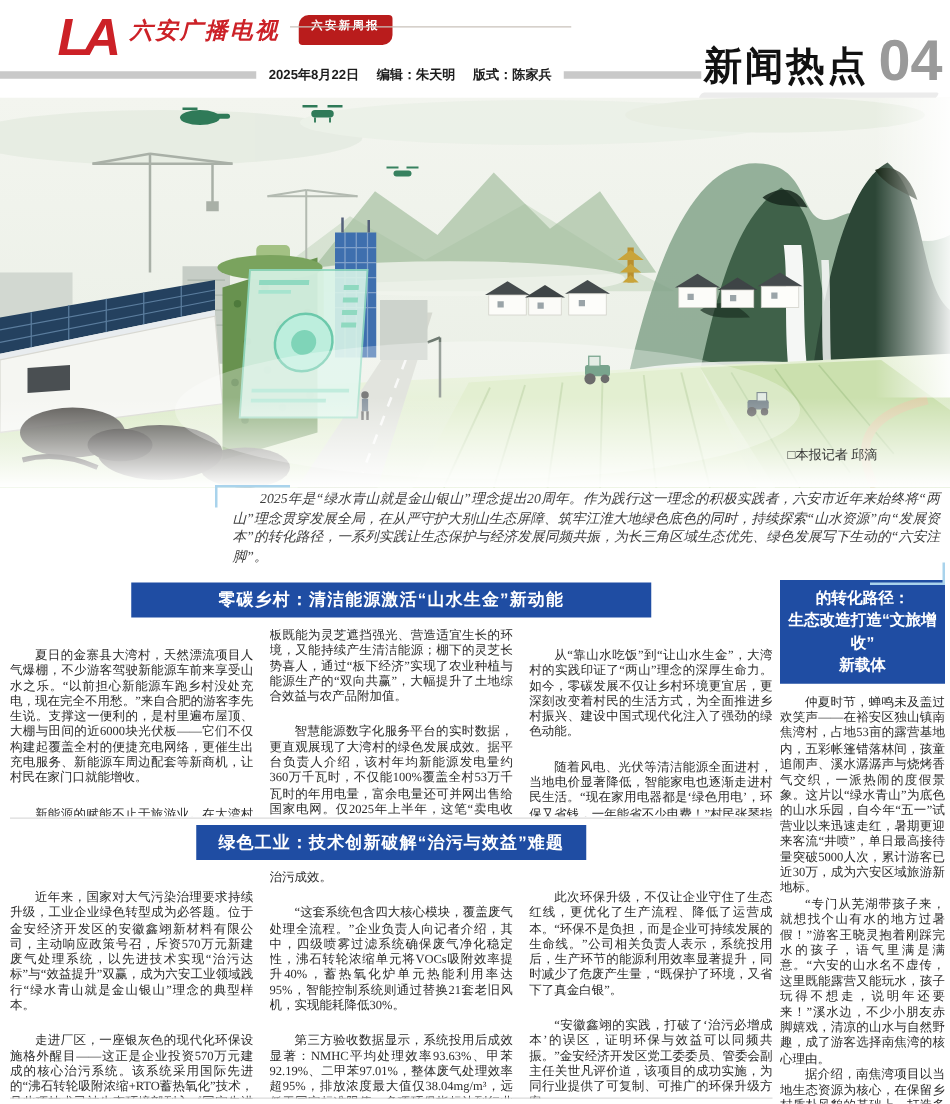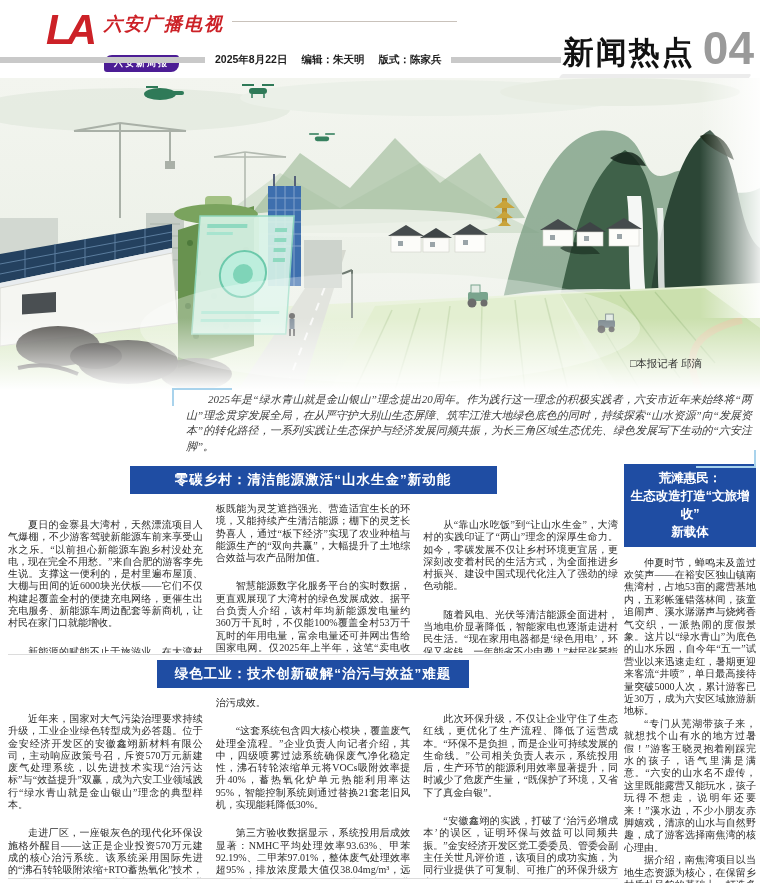--- a/index.html
+++ b/index.html
@@ -4,25 +4,25 @@
 <style>
   html,body{margin:0;padding:0;background:#ffffff;}
   .page{position:relative;width:760px;height:883px;background:#ffffff;overflow:hidden;
         font-family:"Liberation Serif","DejaVu Serif",serif;color:#2e2e2e;}
 
   
   .masthead{position:absolute;top:0;left:0;width:760px;height:80px;}
   .logo{position:absolute;left:46px;top:10px;display:flex;align-items:flex-start;}
   .logo-mono{font-family:"Liberation Sans",sans-serif;font-weight:900;font-style:italic;
              font-size:42px;line-height:40px;color:#cc2127;letter-spacing:-5px;padding-right:12px;}
-  .logo-text{display:flex;flex-direction:column;gap:3px;padding-top:2px;justify-content:flex-end;}
+  .logo-text{display:flex;flex-direction:row;gap:15px;padding-top:2px;justify-content:flex-end;}
   .logo-brand{font-family:"Liberation Serif",serif;font-style:italic;font-weight:bold;
               font-size:18px;color:#cc2127;letter-spacing:2px;}
-  .logo-badge{display:inline-block;background:#4c1d95;color:#fff;font-size:9px;font-weight:bold;
-              padding:2px 10px;border-radius:8px 3px 8px 3px;width:max-content;letter-spacing:2px;margin-top:16px;}
+  .logo-badge{display:inline-block;background:#b91c1c;color:#fff;font-size:9px;font-weight:bold;
+              padding:2px 10px;border-radius:8px 3px 8px 3px;width:max-content;letter-spacing:2px;}
   .brand-rule{position:absolute;left:232px;top:21px;width:225px;height:1px;background:#c9c2bb;}
   .dateline{position:absolute;left:0;top:53px;width:570px;display:flex;align-items:center;}
   .date-bar{height:6px;background:#c9c9c9;}
   .date-bar.left{width:205px;}
   .date-bar.right{width:110px;}
   .date-text{font-family:"Liberation Sans",sans-serif;font-size:10.5px;font-weight:bold;color:#1c1c1c;
              padding:0 10px;white-space:nowrap;display:flex;gap:14px;}
   .column-head{position:absolute;right:6px;top:30px;display:flex;align-items:flex-end;gap:8px;}
   .column-name{font-family:"Liberation Sans",sans-serif;font-weight:900;font-size:31px;color:#111;
                letter-spacing:2px;line-height:1;}
@@ -50,21 +50,21 @@
   .intro .bracket-br{position:absolute;right:-4px;bottom:-6px;width:58px;height:16px;
                      border-bottom:2px solid #a9d3ec;border-right:2px solid #a9d3ec;}
   .intro p{margin:0;font-style:italic;font-size:11px;line-height:15.5px;text-align:justify;
            text-indent:2em;color:#3c3c3c;}
 
   
   .sec-box{background:#1f4da3;color:#fff;font-family:"Liberation Sans",sans-serif;font-weight:bold;
            text-align:center;}
   .sec1{position:absolute;left:8px;top:466px;width:610px;}
   .sec2{position:absolute;left:8px;top:660px;width:610px;}
-  .sec-head{width:367px;margin:0 auto 9px auto;font-size:13.5px;padding:5px 0;letter-spacing:1px;}
+  .sec-head{width:416px;margin:0 auto 9px auto;font-size:13.5px;padding:5px 0;letter-spacing:1px;}
   .sec2 .sec-head{width:312px;}
   .three-col{display:flex;gap:13px;}
   .col{width:195px;overflow:hidden;}
   .sec1 .col{height:150px;}
   .sec2 .col{height:182px;}
   .col p{margin:0;font-size:10px;line-height:12.3px;text-align:justify;color:#2b2b2b;}
   .col p.indent{text-indent:2em;margin-top:16px;}
   .rule{position:absolute;left:8px;width:610px;height:1px;background:#dcdcdc;}
   .rule.r1{top:654px;}
   .rule.r2{top:878px;}
@@ -415,21 +415,21 @@
         <p class="indent">此次环保升级，不仅让企业守住了生态红线，更优化了生产流程、降低了运营成本。“环保不是负担，而是企业可持续发展的生命线。”公司相关负责人表示，系统投用后，生产环节的能源利用效率显著提升，同时减少了危废产生量，“既保护了环境，又省下了真金白银”。</p>
         <p class="indent">“安徽鑫翊的实践，打破了‘治污必增成本’的误区，证明环保与效益可以同频共振。”金安经济开发区党工委委员、管委会副主任关世凡评价道，该项目的成功实施，为同行业提供了可复制、可推广的环保升级方案。</p>
       </div>
     </div>
   </div>
 
   <div class="rule r2"></div>
 
   <div class="rightcol">
     <div class="sec-box right-head">
-      <div>荒滩惠民：</div>
+      <div>的转化路径：</div>
       <div>生态改造打造“文旅增收”</div>
       <div>新载体</div>
     </div>
     <div class="body">
       <p>仲夏时节，蝉鸣未及盖过欢笑声——在裕安区独山镇南焦湾村，占地53亩的露营基地内，五彩帐篷错落林间，孩童追闹声、溪水潺潺声与烧烤香气交织，一派热闹的度假景象。这片以“绿水青山”为底色的山水乐园，自今年“五一”试营业以来迅速走红，暑期更迎来客流“井喷”，单日最高接待量突破5000人次，累计游客已近30万，成为六安区域旅游新地标。</p>
       <p>“专门从芜湖带孩子来，就想找个山有水的地方过暑假！”游客王晓灵抱着刚踩完水的孩子，语气里满是满意。“六安的山水名不虚传，这里既能露营又能玩水，孩子玩得不想走，说明年还要来！”溪水边，不少小朋友赤脚嬉戏，清凉的山水与自然野趣，成了游客选择南焦湾的核心理由。</p>
       <p>据介绍，南焦湾项目以当地生态资源为核心，在保留乡村质朴风貌的基础上，打造多元化休闲体验——白日可亲水嬉戏、林间露营，感受自然野趣；夜晚则有别样精彩，成为独山镇夜经济的“闪亮名片”。</p>
 
     </div>
   </div>

